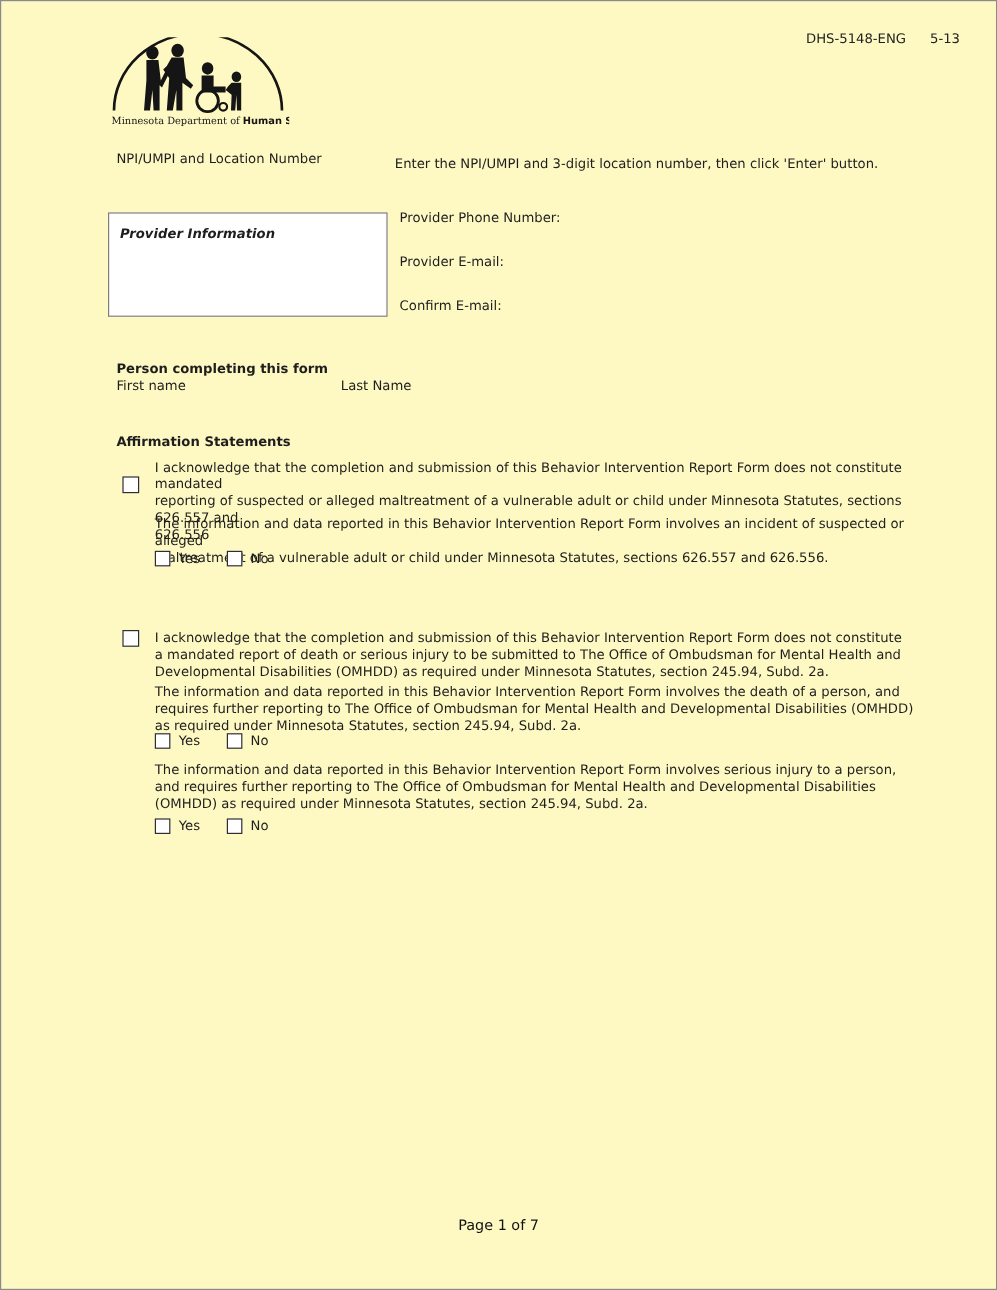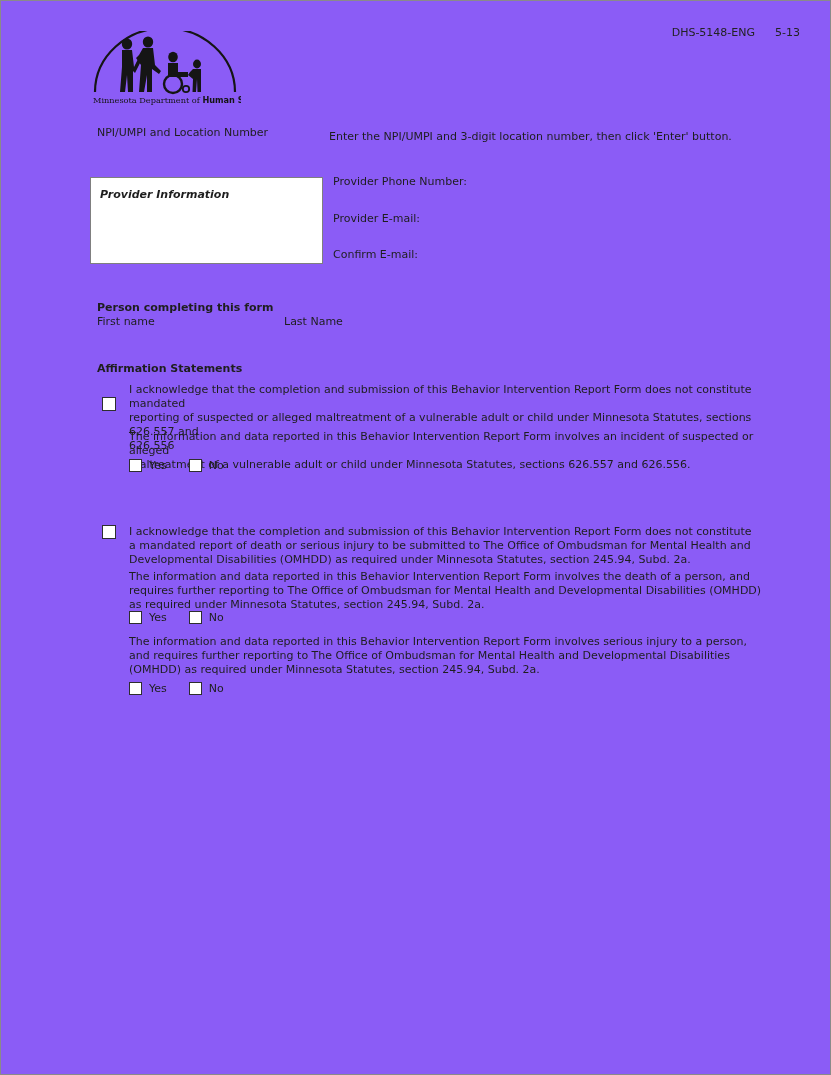--- a/index.html
+++ b/index.html
@@ -1,19 +1,19 @@
 <!DOCTYPE html>
 <html><head>
 <meta charset="utf-8">
 <style>
   html,body{margin:0;padding:0;background:#e8e8e8;}
   .page{
     position:relative;
     width:829px;height:1073px;
-    background:#8b5cf6;
+    background:#fef9c3;
     border:1px solid #8a8a8a;
     font-family:"DejaVu Sans","Liberation Sans",sans-serif;
     font-size:11px;
     color:#1e1e1e;
     overflow:hidden;
   }
   .abs{position:absolute;}
   .doc-num{top:25px;right:30px;display:flex;gap:20px;font-size:11px;color:#222;}
   .title{left:265px;top:57px;font-size:19px;font-weight:bold;color:#000;letter-spacing:0.2px;}
   .logo{left:90px;top:30px;width:150px;height:78px;}
@@ -132,14 +132,15 @@
   <div class="abs para" style="left:128px;top:634px;">The information and data reported in this Behavior Intervention Report Form involves serious injury to a person,
 and requires further reporting to The Office of Ombudsman for Mental Health and Developmental Disabilities
 (OMHDD) as required under Minnesota Statutes, section 245.94, Subd. 2a.</div>
   <div class="abs yn" style="left:128px;top:681px;">
     <span class="cb"></span>
     <span class="yn-label">Yes</span>
     <span class="cb"></span>
     <span>No</span>
   </div>
 
+  <div class="abs footer">Page 1 of 7</div>
 
 </div>
 
 </body></html>

